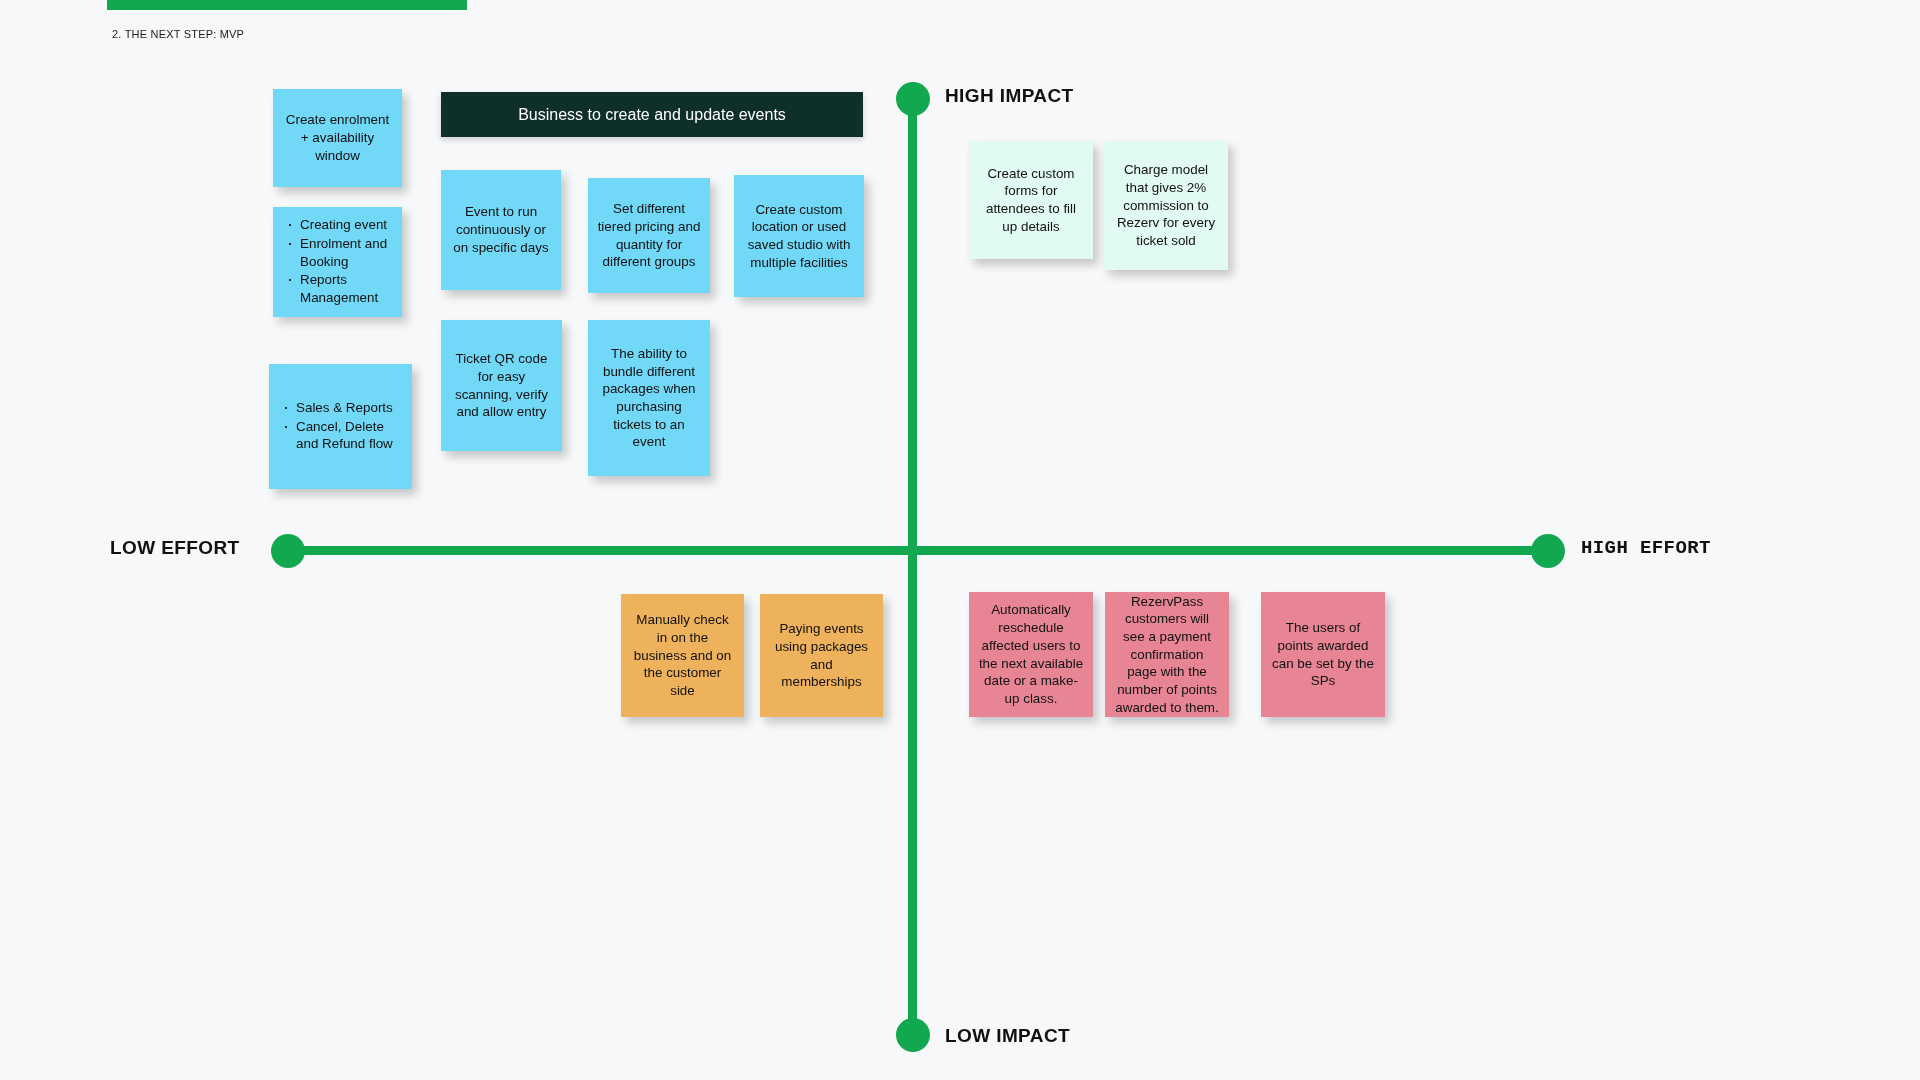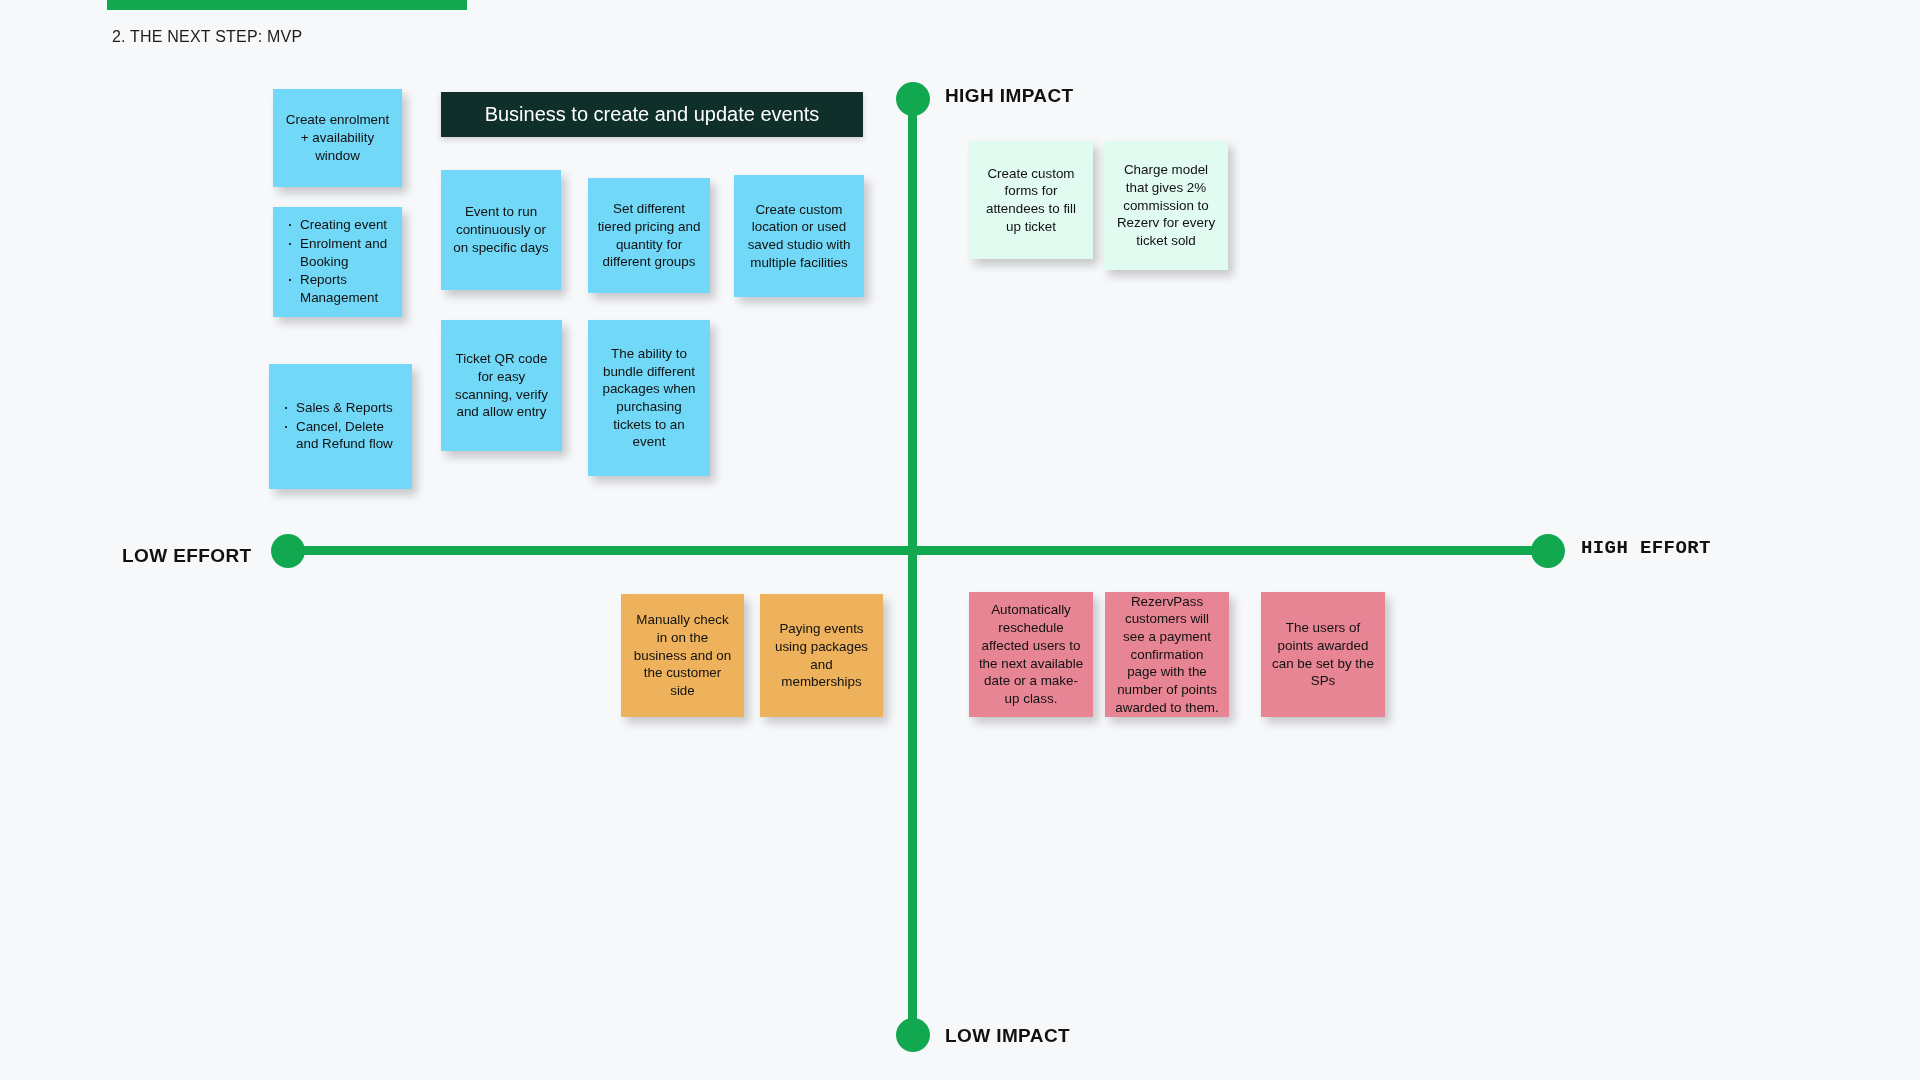--- a/index.html
+++ b/index.html
@@ -26,21 +26,21 @@
     top: -8px;
     width: 360px;
     height: 18px;
     background: #12a850;
   }
 
   .slide-title {
     position: absolute;
     left: 112px;
     top: 28px;
-    font-size: 16px;
+    font-size: 11px;
     letter-spacing: 0.2px;
     color: #1c1c1c;
     font-family: "Liberation Sans", sans-serif;
     white-space: nowrap;
   }
 
   
   .axis-v {
     position: absolute;
     left: 908px;
@@ -74,36 +74,36 @@
     position: absolute;
     font-size: 19px;
     font-weight: bold;
     color: #111111;
     letter-spacing: 0.4px;
     white-space: nowrap;
     font-family: "Liberation Sans", sans-serif;
   }
   .lbl-high-impact { left: 945px;  top:  85px; }
   .lbl-low-impact  { left: 945px;  top: 1025px; }
-  .lbl-low-effort  { left: 122px;  top:  537px; margin-top: 8px; }
+  .lbl-low-effort  { left: 110px;  top:  537px; }
   .lbl-high-effort { left: 1581px; top:  537px; font-family: Liberation Mono, monospace; }
 
   
   .banner {
     position: absolute;
     left: 441px;
     top: 92px;
     width: 422px;
     height: 45px;
     background: #0e2f2a;
     color: #ffffff;
     display: flex;
     align-items: center;
     justify-content: center;
-    font-size: 20px;
+    font-size: 16px;
     font-family: "Liberation Sans", sans-serif;
     box-shadow: 0 3px 6px rgba(0,0,0,0.16);
   }
 
   
   .note {
     position: absolute;
     display: flex;
     align-items: center;
     justify-content: center;
@@ -198,21 +198,21 @@
 
   <div class="note blue" style="left:441px; top:320px; width:121px; height:131px;">
     <div class="inner">Ticket QR code for easy scanning, verify and allow entry</div>
   </div>
 
   <div class="note blue" style="left:588px; top:320px; width:122px; height:156px;">
     <div class="inner">The ability to bundle different packages when purchasing tickets to an event</div>
   </div>
 
   <div class="note mint" style="left:969px; top:141px; width:124px; height:118px;">
-    <div class="inner">Create custom forms for attendees to fill up ticket</div>
+    <div class="inner">Create custom forms for attendees to fill up details</div>
   </div>
 
   <div class="note mint" style="left:1104px; top:141px; width:124px; height:129px;">
     <div class="inner">Charge model that gives 2% commission to Rezerv for every ticket sold</div>
   </div>
 
   <div class="note amber" style="left:621px; top:594px; width:123px; height:123px;">
     <div class="inner">Manually check in on the business and on the customer side</div>
   </div>
 

